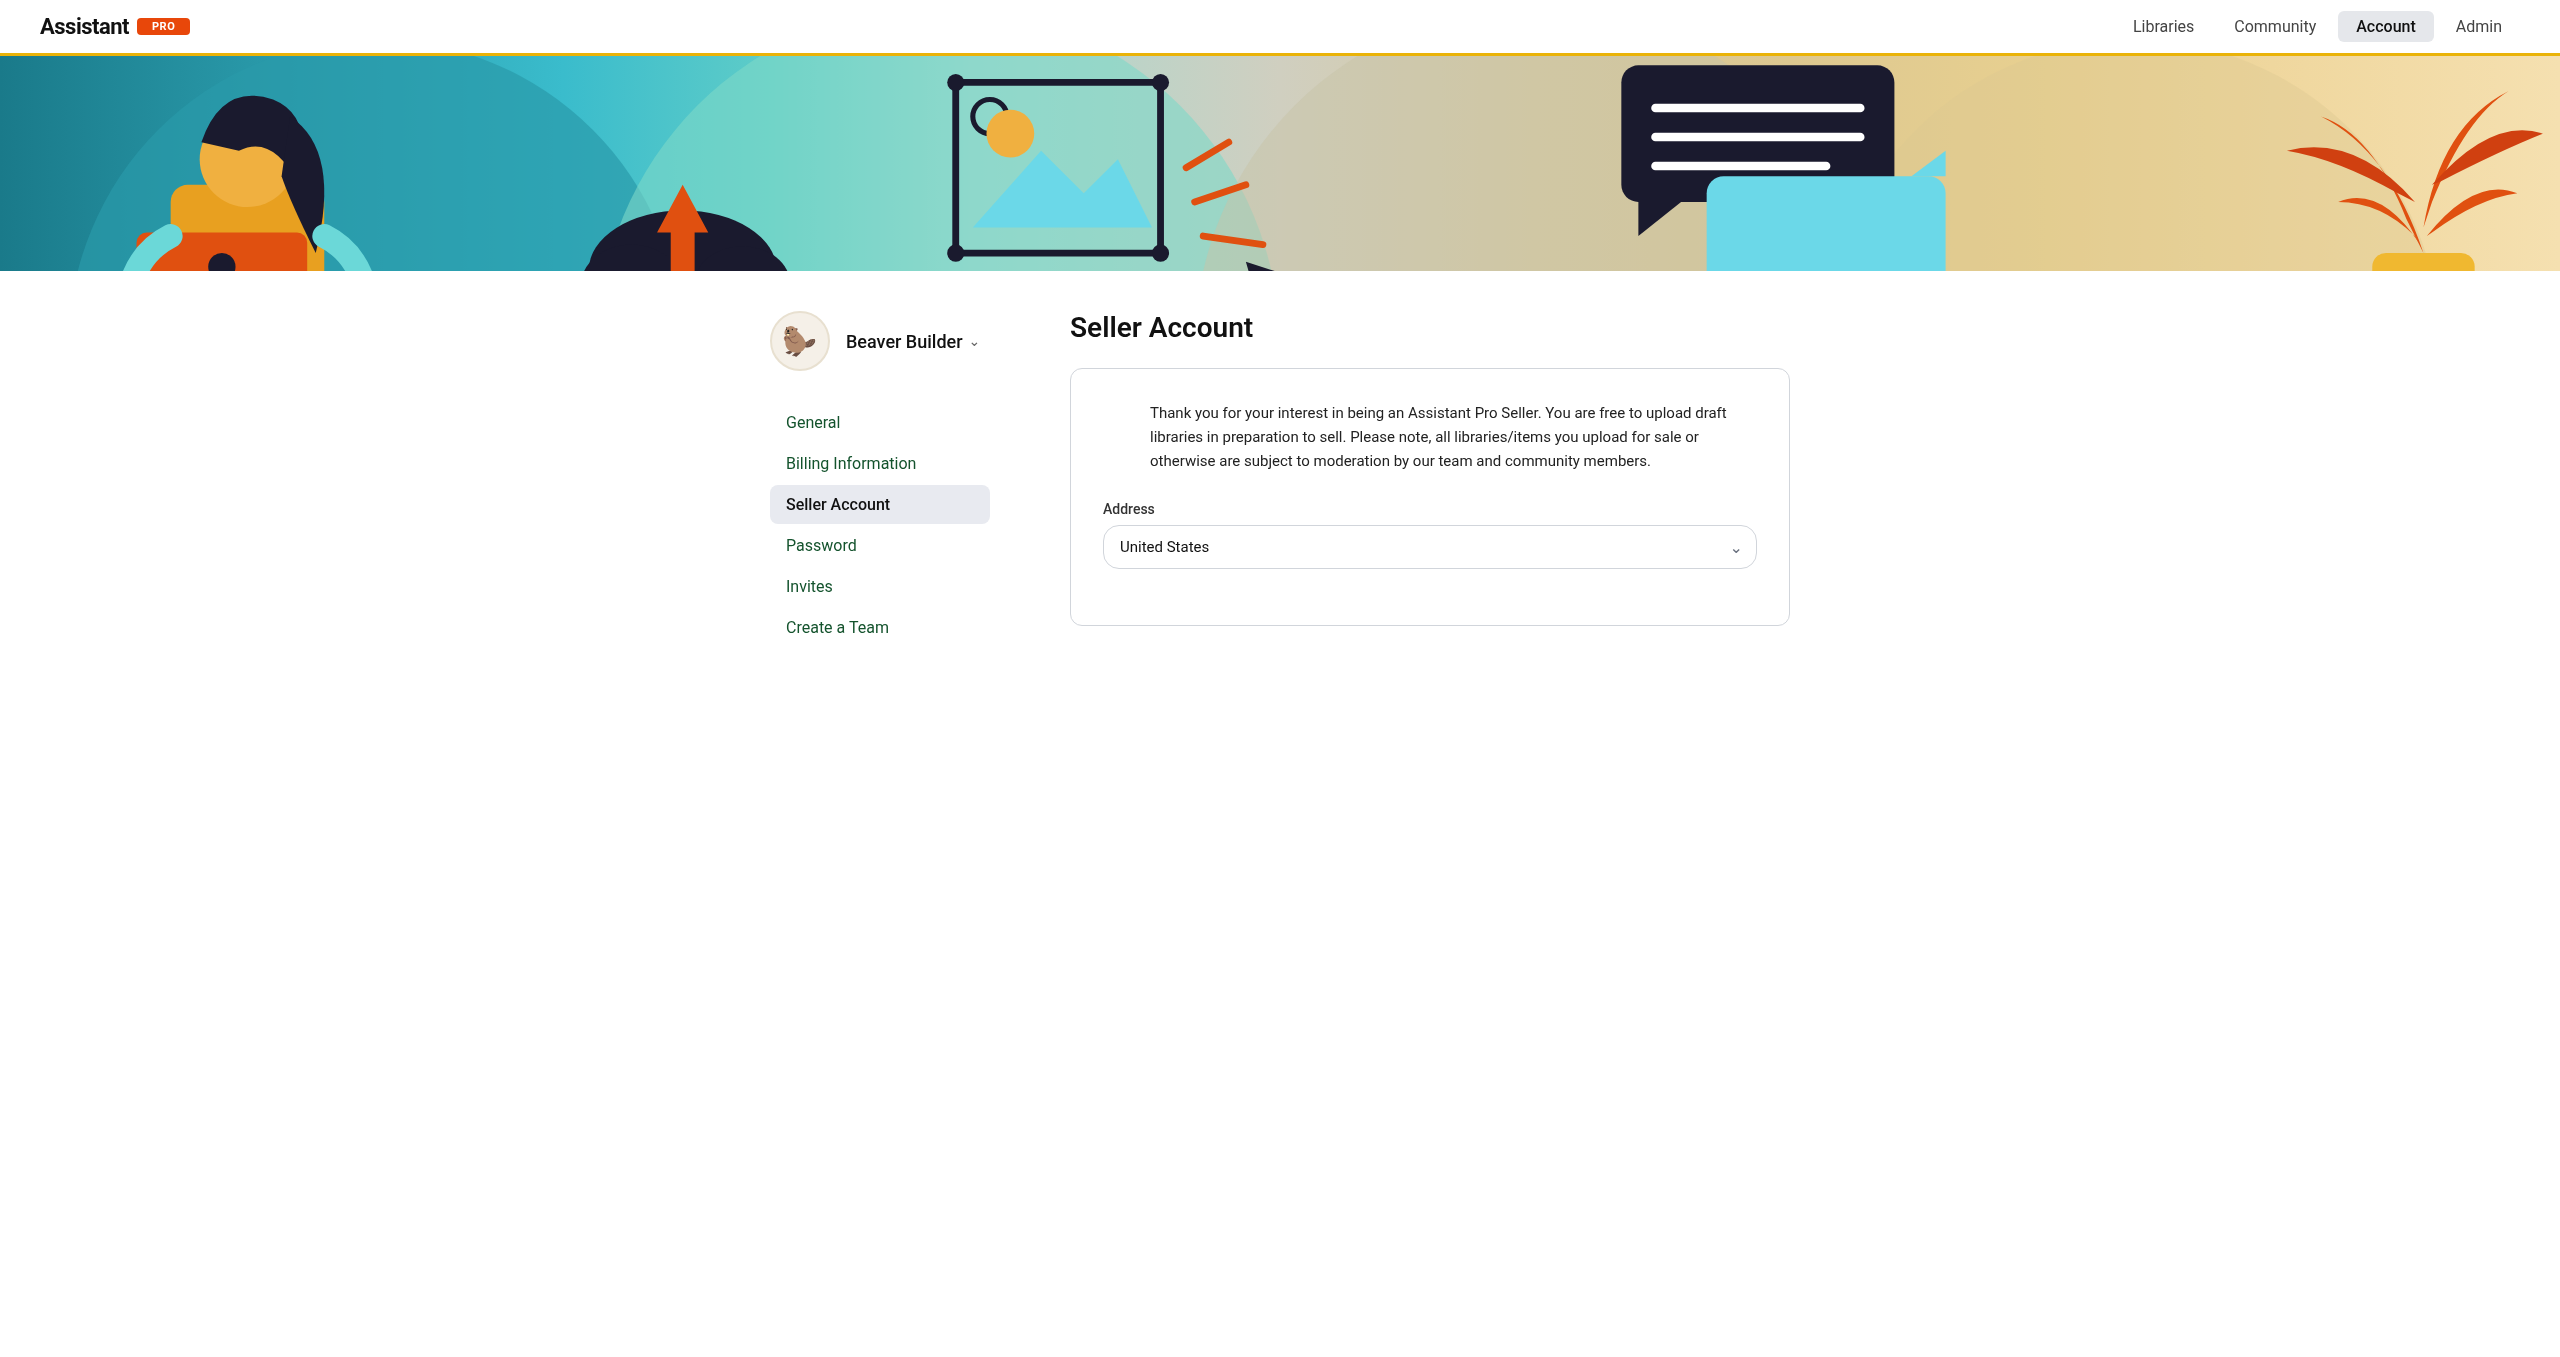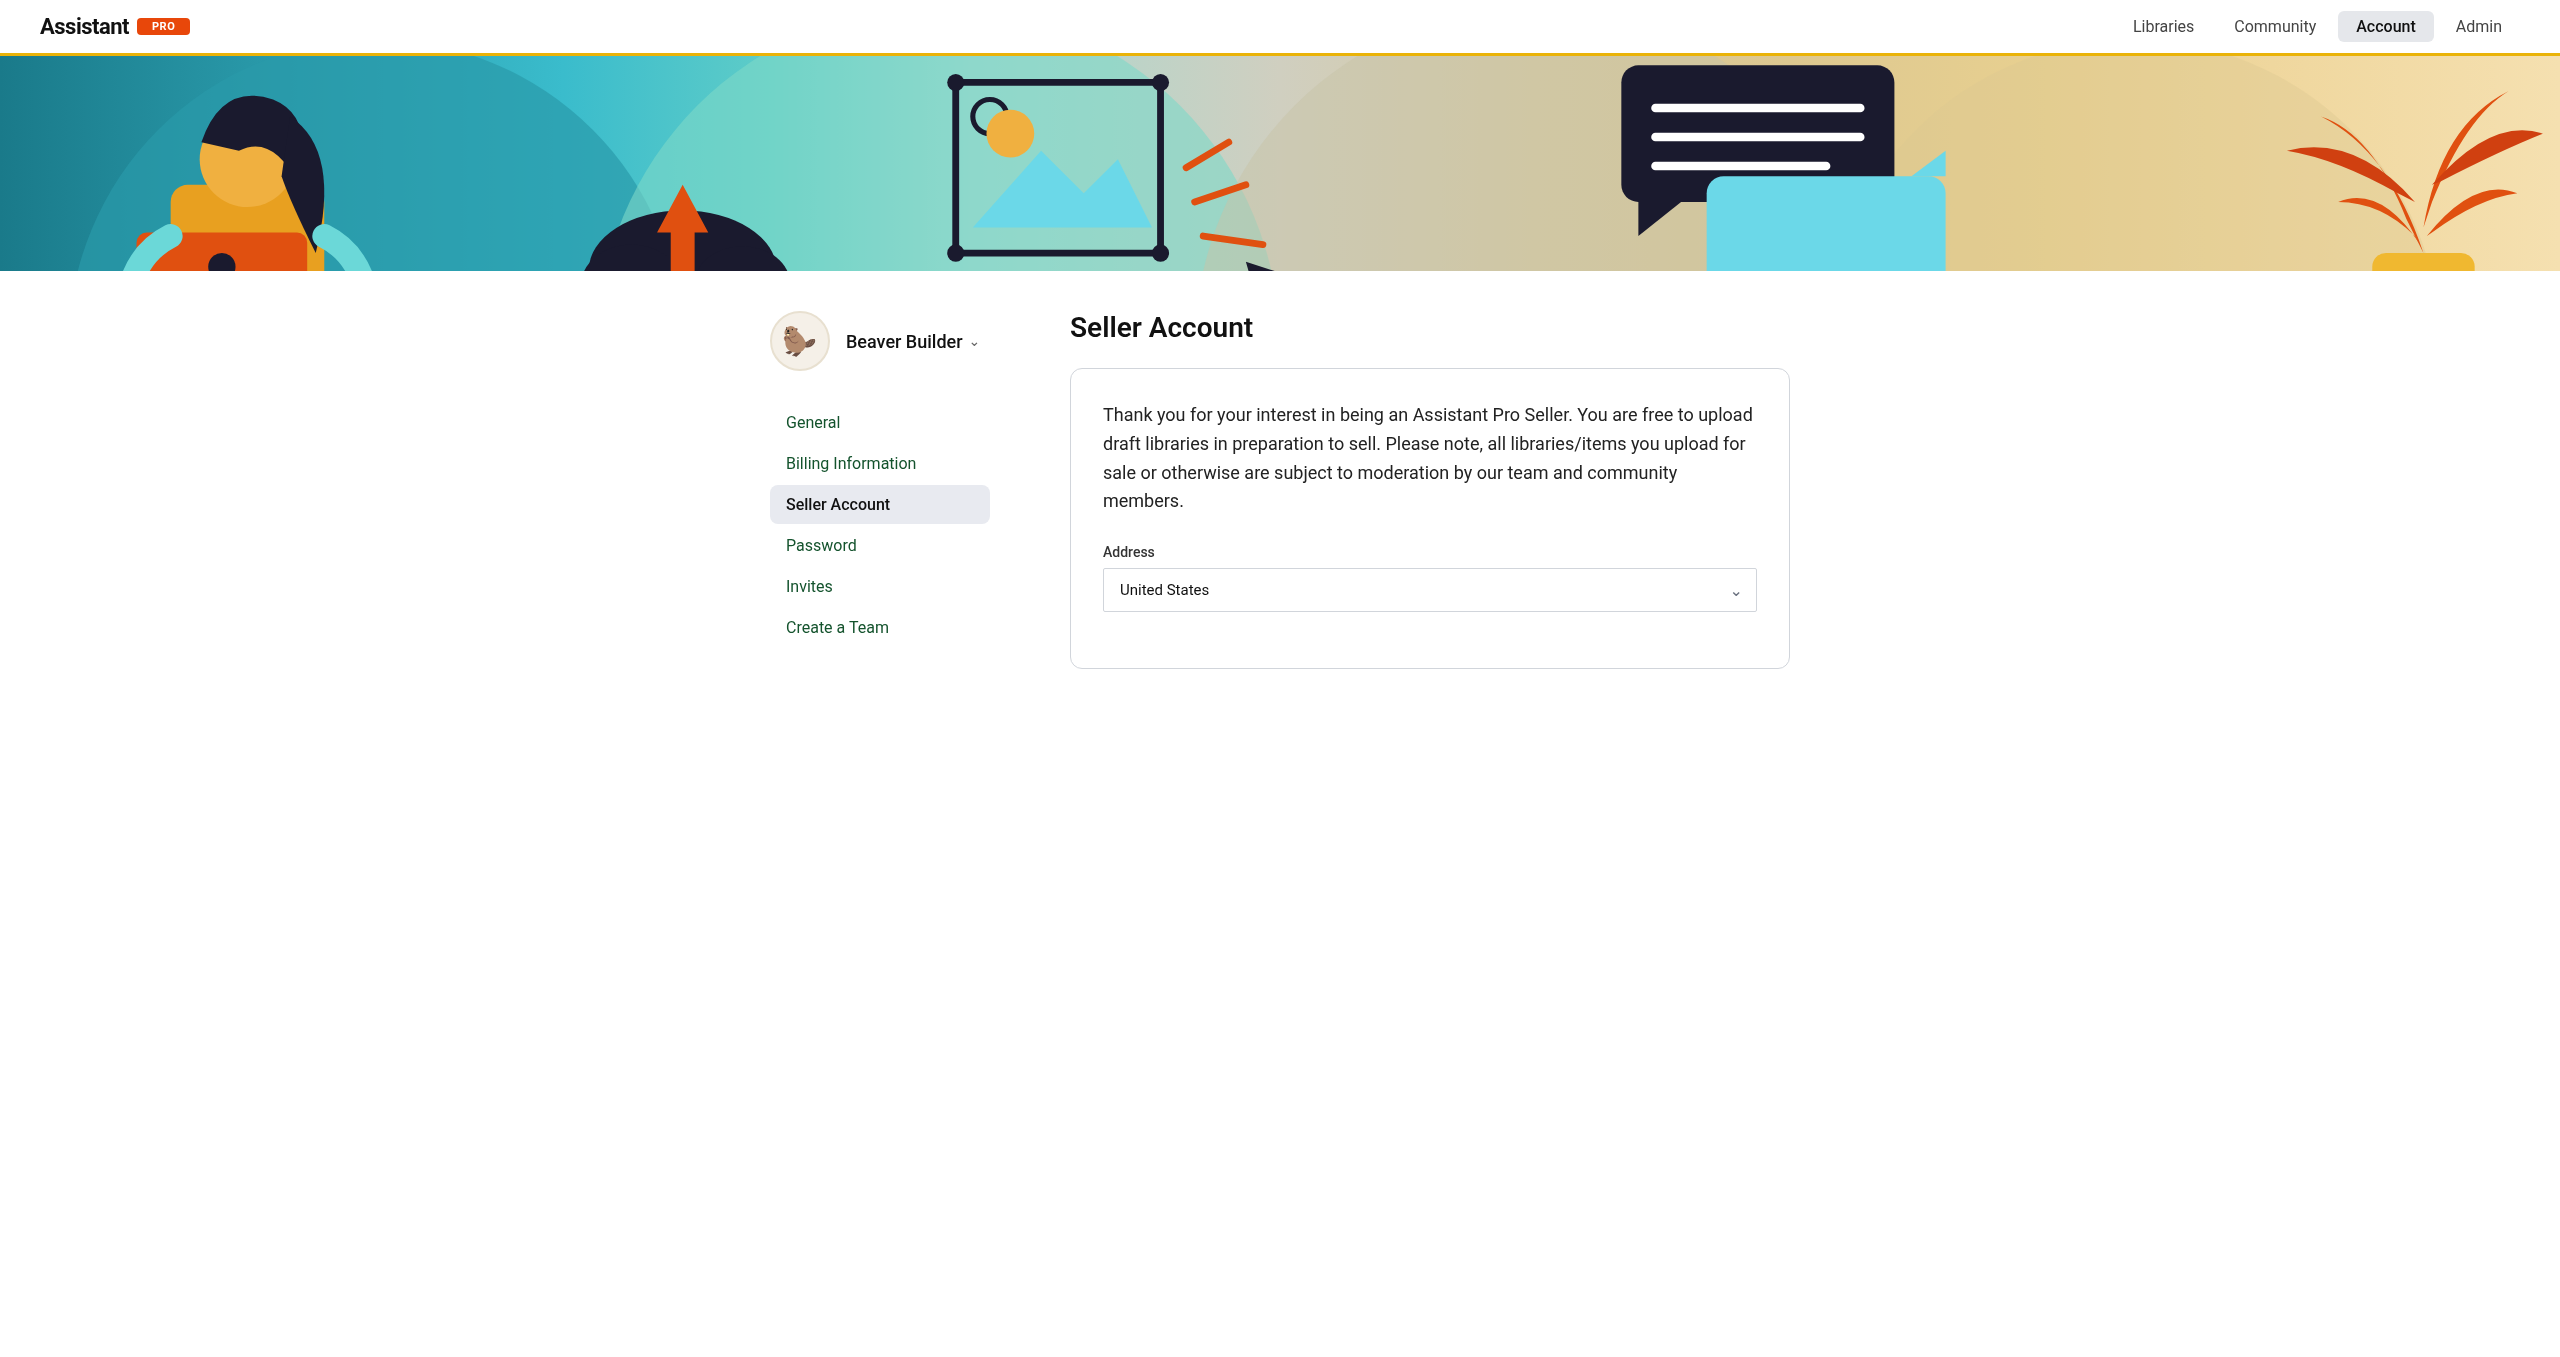--- a/index.html
+++ b/index.html
@@ -146,24 +146,25 @@
       color: #111;
       margin-bottom: 24px;
     }
     .card {
       border: 1px solid #d1d5db;
       border-radius: 12px;
       padding: 32px;
       background: #fff;
     }
     .card-description {
-      font-size: 18px;
+      font-size: 15px;
       line-height: 1.6;
       color: #222;
       margin-bottom: 28px;
+      margin-left: 47px;
     }
     .form-group {
       margin-bottom: 24px;
     }
     .form-label {
       display: block;
       font-size: 14px;
       font-weight: 500;
       color: #333;
       margin-bottom: 8px;
@@ -185,21 +186,21 @@
       margin-top: 6px;
     }
     .form-select-wrapper {
       position: relative;
     }
     .form-select {
       width: 100%;
       padding: 12px 16px;
       font-size: 15px;
       border: 1px solid #d1d5db;
-      border-radius: 2px;
+      border-radius: 16px;
       color: #111;
       background: #fff;
       font-family: inherit;
       appearance: none;
       cursor: pointer;
       outline: none;
     }
     .select-chevron {
       position: absolute;
       right: 14px;

